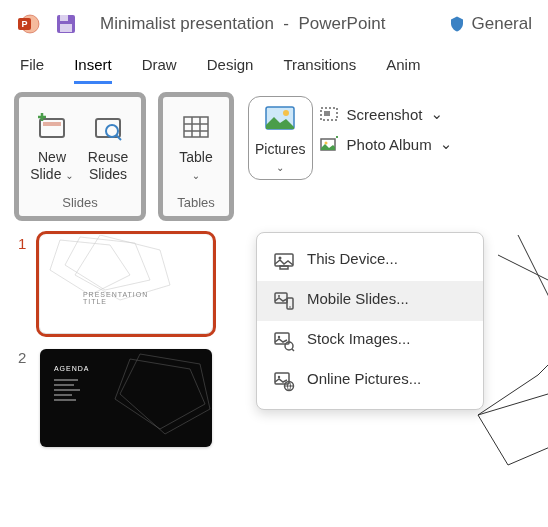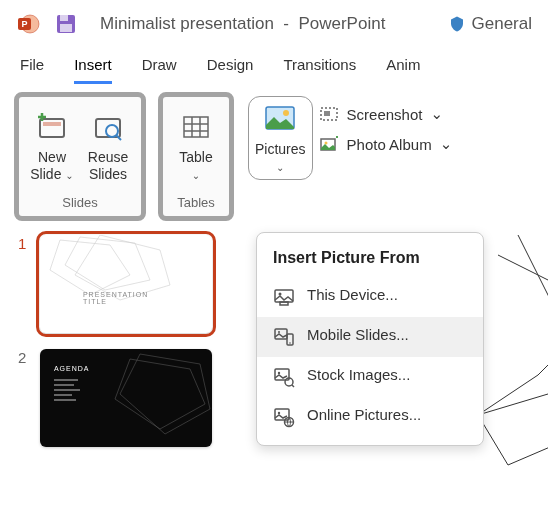--- a/index.html
+++ b/index.html
@@ -219,21 +219,20 @@
           <line x1="220" y1="20" x2="300" y2="60"></line>
           <line x1="240" y1="0" x2="300" y2="120"></line>
           <polygon points="260,140 300,100 300,200 230,230 200,180"></polygon>
           <line x1="200" y1="180" x2="300" y2="150"></line>
         </g>
       </svg>
   </div>
 </div>
 
 <div class="dropdown">
-  <div class="dropdown-title">Insert Picture From</div>
   <div class="dropdown-item">
     <span class="dd-ic">
       <svg width="22" height="22" viewBox="0 0 22 22">
           <rect x="2" y="4" width="18" height="12" rx="1" fill="none" stroke="#555" stroke-width="1.5"></rect>
           <circle cx="7" cy="8" r="1.5" fill="#555"></circle>
           <path d="M2 14 L7 10 L11 14 L15 11 L20 15" stroke="#555" stroke-width="1.5" fill="none"></path>
           <rect x="7" y="16" width="8" height="3" fill="none" stroke="#555" stroke-width="1.5"></rect>
         </svg>
     </span>
     <span>This Device...</span>

